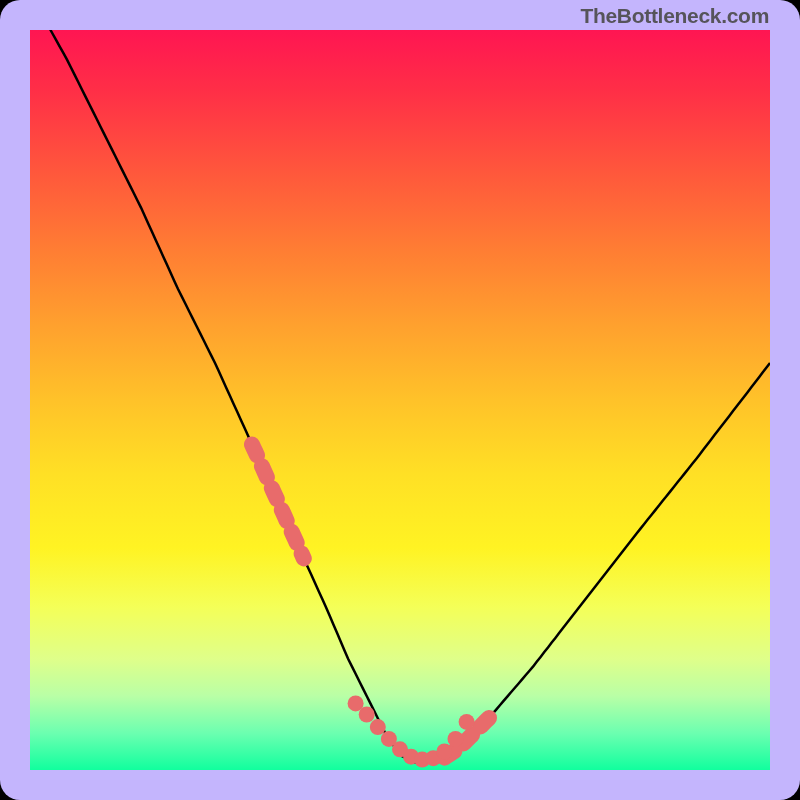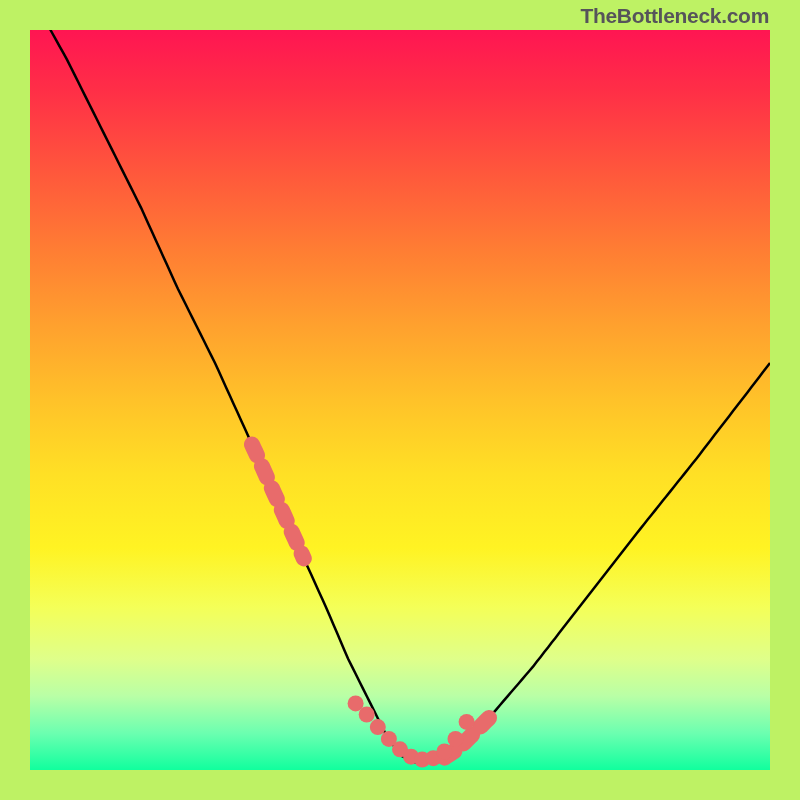--- a/index.html
+++ b/index.html
@@ -9,21 +9,22 @@
     height: 800px;
     background: #000000;
     overflow: hidden;
   }
   .frame {
     position: absolute;
     left: 0;
     top: 0;
     width: 800px;
     height: 800px;
-    background: #bef264;
+    background: #c4b5fd;
+    border-radius: 20px;
   }
   .plot-area {
     position: absolute;
     left: 30px;
     top: 30px;
     width: 740px;
     height: 740px;
     
     background: linear-gradient(
       to bottom,

